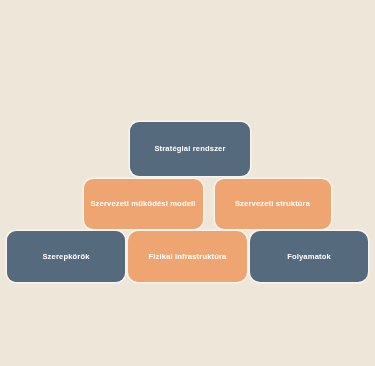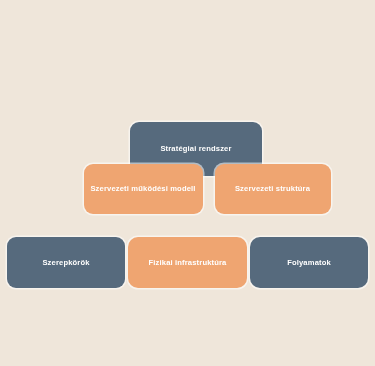--- a/index.html
+++ b/index.html
@@ -20,23 +20,23 @@
     height: 366px;
   }
 
   .tier {
     position: absolute;
     display: flex;
     justify-content: center;
     align-items: stretch;
   }
 
-  .tier-top    { left: 130px; top: 122px; width: 132px; height: 54px; }
-  .tier-middle { left: 67px;  top: 164px; width: 280px; height: 50px; }
-  .tier-bottom { left: 10px;  top: 237px; width: 355px; height: 51px; }
+  .tier-top    { left: 130px; top: 122px; width: 120px; height: 54px; }
+  .tier-middle { left: 67px;  top: 179px; width: 280px; height: 50px; }
+  .tier-bottom { left: 10px;  top: 231px; width: 355px; height: 51px; }
 
   .node {
     flex: 1 1 auto;
     border-radius: 9px;
     display: flex;
     align-items: center;
     justify-content: center;
     text-align: center;
     color: #ffffff;
     font-size: 7.6px;

